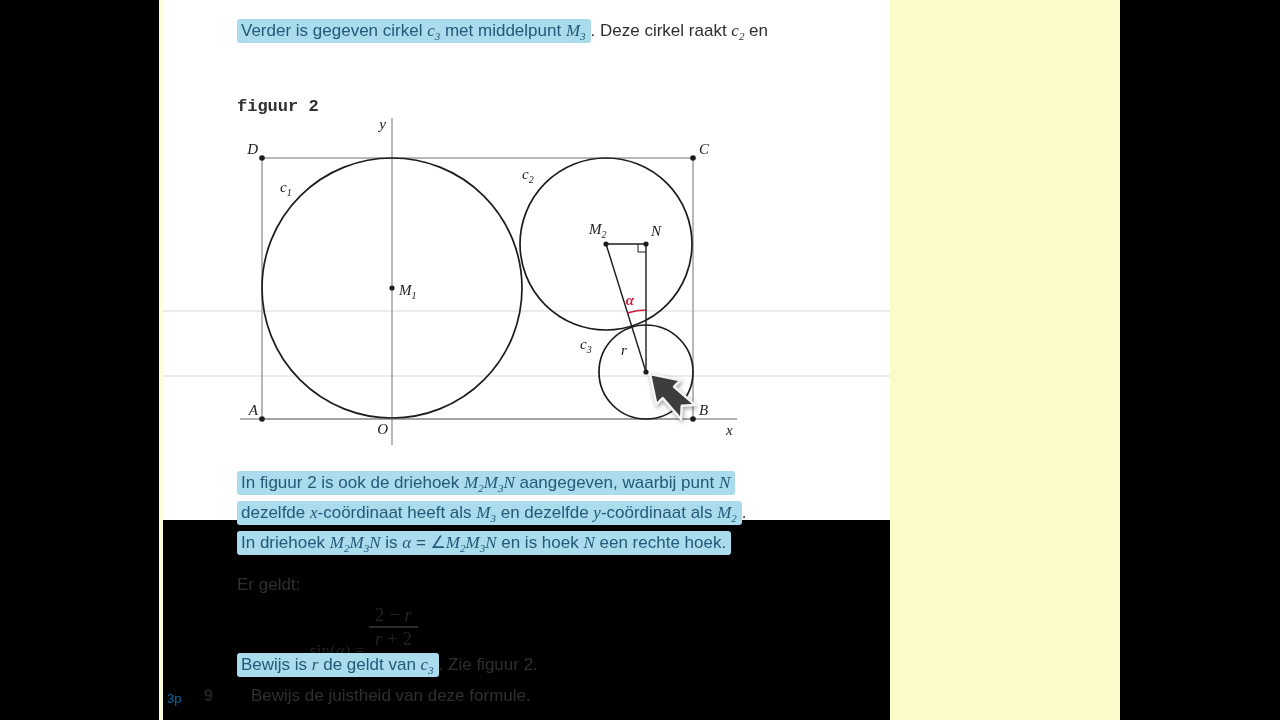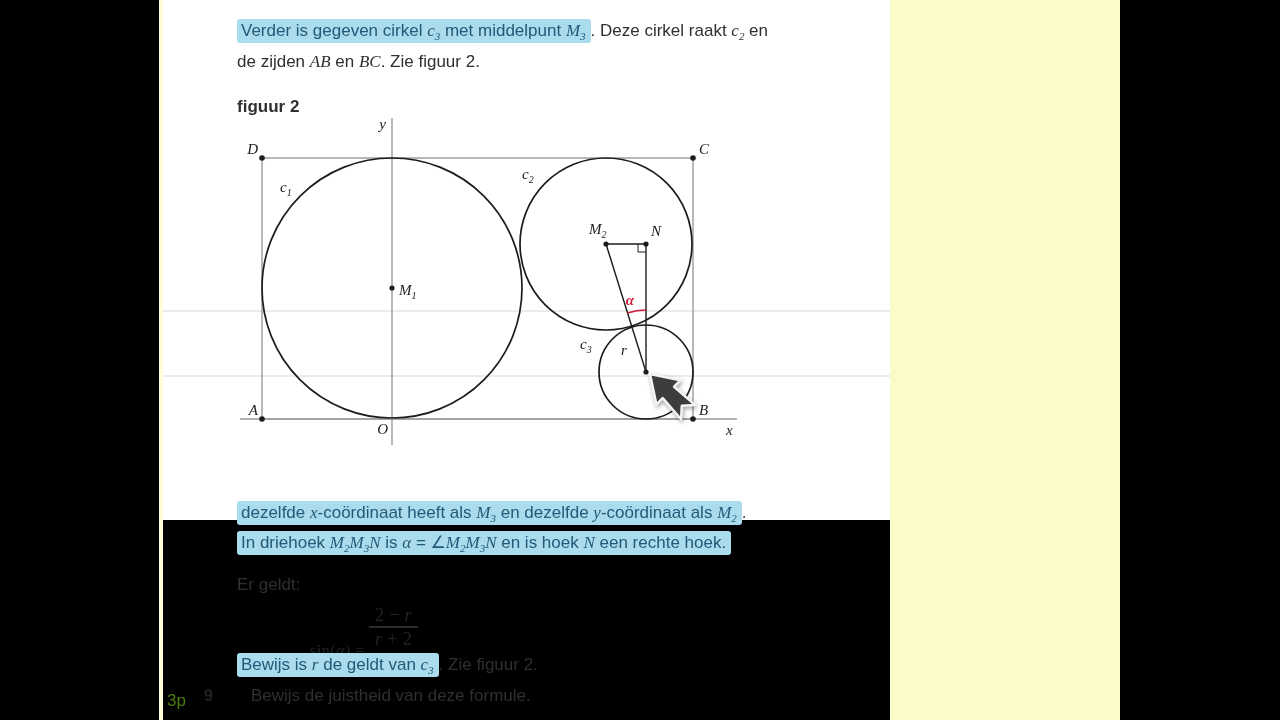--- a/index.html
+++ b/index.html
@@ -18,31 +18,31 @@
 
   .tline{position:absolute;left:78px;height:24px;line-height:23px;font-size:17px;
          color:var(--text);white-space:nowrap;}
   .hl{background:var(--hl);color:var(--hltext);padding:2px 5px 3px 4px;border-radius:3px;}
   .hl .r-m,.hl .r-s{color:var(--hltext);}
   .r-p{font-family:"Liberation Sans","DejaVu Sans",sans-serif;}
   .r-m{font-family:"Liberation Serif","DejaVu Serif",serif;font-style:italic;}
   .r-s{font-family:"Liberation Serif","DejaVu Serif",serif;font-style:italic;
        font-size:11px;vertical-align:-4px;}
   .r-f{font-family:"Liberation Serif","DejaVu Serif",serif;}
-  .caption{font-weight:bold;}
+  .caption{font-weight:bold;font-family:Liberation Mono, monospace;}
 
   .formula{position:absolute;left:151px;top:594px;height:52px;color:#222;
            font-family:"Liberation Serif","DejaVu Serif",serif;white-space:nowrap;}
   .flhs{font-size:16px;display:inline-block;vertical-align:middle;letter-spacing:.5px;margin-top:48px;}
   .frac{display:inline-block;vertical-align:middle;text-align:left;font-size:19px;
         margin-left:4px;}
   .fnum,.fden{display:block;padding:0 6px;line-height:22px;}
   .fbar{display:block;height:2px;background:#2a2a2a;}
 
-  .task-points{position:absolute;left:8px;top:691px;font-size:17px;color:#4d7c0f;}
+  .task-points{position:absolute;left:8px;top:691px;font-size:13px;color:#0369a1;}
   .task-number{position:absolute;left:45px;top:687px;font-size:16px;font-weight:bold;color:#222;}
   .task-text{position:absolute;left:78px;top:686px;font-size:17px;color:var(--text);margin-left:14px;}
 
   .figwrap{position:absolute;left:61px;top:112px;width:540px;height:340px;}
   .flab{font-family:"Liberation Serif","DejaVu Serif",serif;font-style:italic;
         font-size:15px;fill:var(--fblack);}
   .fsub{font-size:10px;}
   .alab{font-family:"Liberation Serif","DejaVu Serif",serif;font-style:italic;
         font-size:15px;font-weight:bold;fill:var(--red);}
 </style>
@@ -50,21 +50,20 @@
 <body>
 
 <div class="stage">
   <div class="page">
     <div class="sliver"></div>
     <div class="side-panel"></div>
     <div class="scanline" style="top:310px"></div>
     <div class="scanline" style="top:375px"></div>
 
     <div class="tline" style="top:19px"><span class="hl"><span class="r-p">Verder is gegeven cirkel </span><span class="r-m">c</span><span class="r-s">3</span><span class="r-p"> met middelpunt </span><span class="r-m">M</span><span class="r-s">3</span></span><span><span class="r-p">. Deze cirkel raakt </span><span class="r-m">c</span><span class="r-s">2</span><span class="r-p"> en</span></span></div>
-    <div class="tline" style="top:50px"><span><span class="r-p">de zijden </span><span class="r-m">AB</span><span class="r-p"> en </span><span class="r-m">BC</span><span class="r-p">. Zie figuur 2.</span></span></div>
 
     <div class="tline caption" style="top:95px">figuur 2</div>
 
     <svg class="figwrap" viewBox="0 0 540 340">
 
       <rect x="42" y="46" width="431" height="261" fill="none" stroke="#9b9b9b" stroke-width="1.4"></rect>
 
       <line x1="172" y1="6" x2="172" y2="333" stroke="#9b9b9b" stroke-width="1.4"></line>
       <line x1="20" y1="307" x2="517" y2="307" stroke="#9b9b9b" stroke-width="1.4"></line>
 
@@ -100,20 +99,21 @@
       <text class="flab" x="302" y="67"><tspan>c</tspan><tspan class="fsub" dy="4">2</tspan></text>
       <text class="flab" x="360" y="237"><tspan>c</tspan><tspan class="fsub" dy="4">3</tspan></text>
       <text class="flab" x="179" y="183"><tspan>M</tspan><tspan class="fsub" dy="4">1</tspan></text>
       <text class="flab" x="369" y="122"><tspan>M</tspan><tspan class="fsub" dy="4">2</tspan></text>
       <text class="flab" x="431" y="124">N</text>
       <text class="flab" x="404" y="243" text-anchor="middle">r</text>
 
       <polygon points="430,262 460.4,268.4 454.1,274.7 475.3,293.1 461.8,293.8 461.1,307.3 442.7,286.1 436.4,292.4" fill="#3d3d3d" stroke="#f5f5f5" stroke-width="2.5" stroke-linejoin="round" style="filter:drop-shadow(1px 2px 2px rgba(0,0,0,0.35))"></polygon>
     </svg>
 
+    <div class="tline" style="top:471px"><span class="hl"><span class="r-p">In figuur 2 is ook de driehoek </span><span class="r-m">M</span><span class="r-s">2</span><span class="r-m">M</span><span class="r-s">3</span><span class="r-m">N</span><span class="r-p"> aangegeven, waarbij punt </span><span class="r-m">N</span></span></div>
     <div class="tline" style="top:501px"><span class="hl"><span class="r-p">dezelfde </span><span class="r-m">x</span><span class="r-p">-coördinaat heeft als </span><span class="r-m">M</span><span class="r-s">3</span><span class="r-p"> en dezelfde </span><span class="r-m">y</span><span class="r-p">-coördinaat als </span><span class="r-m">M</span><span class="r-s">2</span></span><span>.</span></div>
     <div class="tline" style="top:531px"><span class="hl"><span class="r-p">In driehoek </span><span class="r-m">M</span><span class="r-s">2</span><span class="r-m">M</span><span class="r-s">3</span><span class="r-m">N</span><span class="r-p"> is </span><span class="r-m">α</span><span class="r-p"> = ∠</span><span class="r-m">M</span><span class="r-s">2</span><span class="r-m">M</span><span class="r-s">3</span><span class="r-m">N</span><span class="r-p"> en is hoek </span><span class="r-m">N</span><span class="r-p"> een rechte hoek.</span></span></div>
     <div class="tline" style="top:573px">Er geldt:</div>
 
     <div class="formula"><span class="flhs"><span class="r-f">sin(</span><span class="r-m">α</span><span class="r-f">) = </span></span><span class="frac"><span class="fnum"><span class="r-f">2 − </span><span class="r-m">r</span></span><span class="fbar"></span><span class="fden"><span class="r-m">r</span><span class="r-f"> + 2</span></span></span></div>
 
     <div class="tline" style="top:653px"><span class="hl"><span class="r-p">Bewijs is </span><span class="r-m">r</span><span class="r-p"> de geldt van </span><span class="r-m">c</span><span class="r-s">3</span></span><span><span class="r-p">. Zie figuur 2.</span></span></div>
 
     <span class="task-points">3p</span>
     <span class="task-number">9</span>

